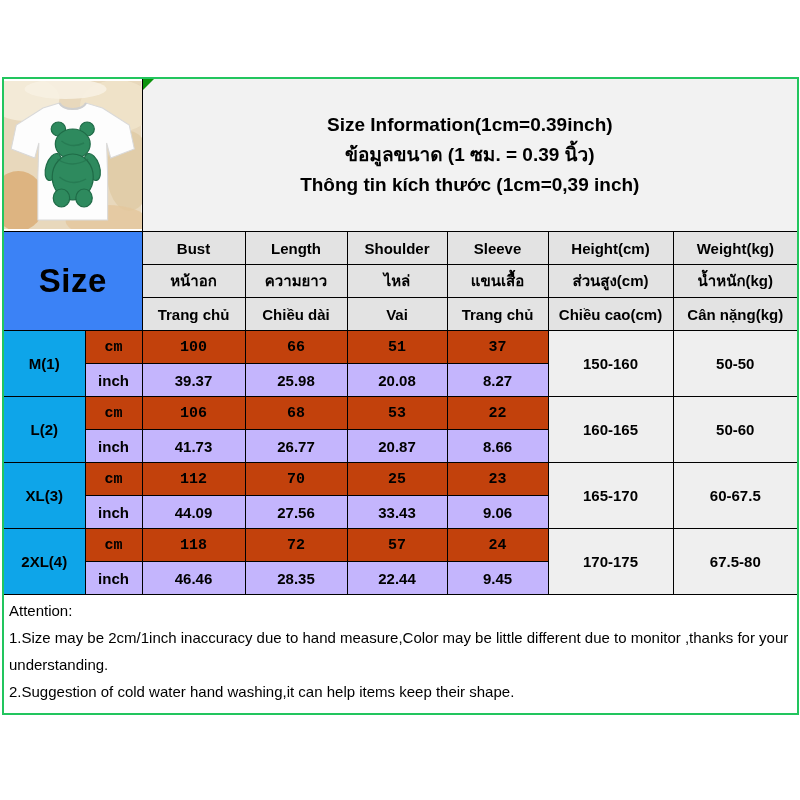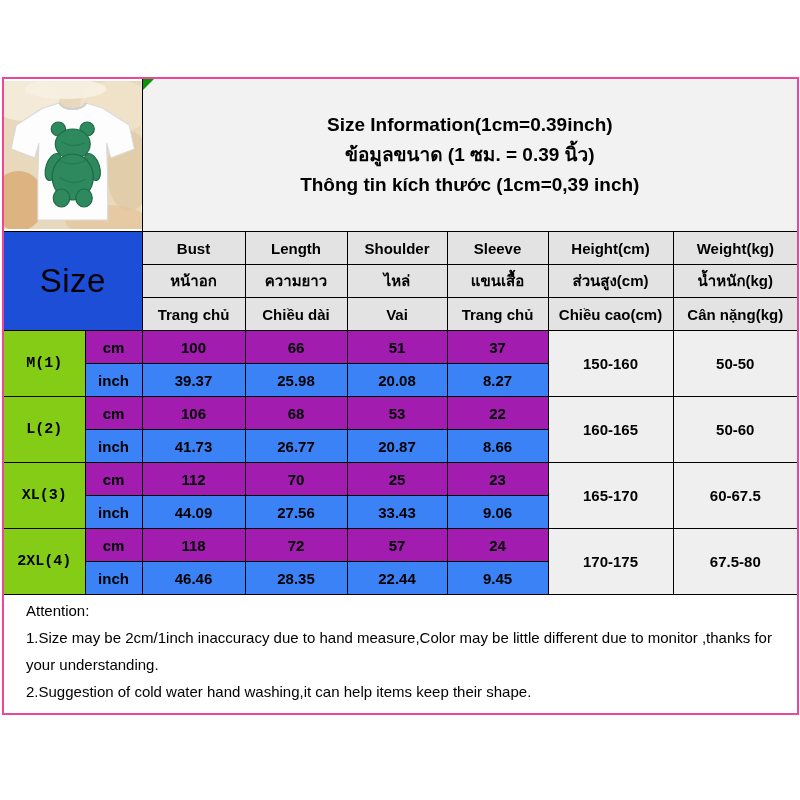--- a/index.html
+++ b/index.html
@@ -10,21 +10,21 @@
     font-family: "Liberation Sans", sans-serif;
     color: #000000;
     overflow: hidden;
   }
   table.size-chart {
     position: absolute;
     left: 2px; top: 77px;
     width: 795px;
     border-collapse: collapse;
     table-layout: fixed;
-    border: 2px solid #ec4899;
+    border: 2px solid #22c55e;
   }
   table.size-chart td {
     border: 1px solid #000000;
     text-align: center;
     vertical-align: middle;
     padding: 0;
     overflow: hidden;
   }
   .title-row td { height: 152px; }
   .photo-cell { background: #ffffff; padding: 2px; }
@@ -36,43 +36,43 @@
     font-size: 19px;
   }
   .title-cell .title-line { line-height: 30px; }
   .corner-triangle {
     position: absolute; top: 0; left: 0;
     width: 0; height: 0;
     border-top: 11px solid #0c930c;
     border-right: 11px solid transparent;
   }
   .size-head {
-    background: #1d4ed8;
+    background: #3b82f6;
     font-size: 33px;
-    font-weight: normal;
+    font-weight: bold;
     letter-spacing: 0.5px;
   }
   .hdr-row td { height: 32px; }
   .hdr {
     background: #e3e3e3;
     font-weight: bold;
     font-size: 15px;
     margin-top: 21px;
   }
   .data-row td { height: 32px; font-weight: bold; font-size: 15px; }
-  .size-label { background: #84cc16; font-size: 16px; font-family: Liberation Mono, monospace; }
-  .cm-row .unit, .cm-row .val { background: #a21caf; }
-  .inch-row .unit, .inch-row .val { background: #3b82f6; }
+  .size-label { background: #0ea5e9; font-size: 16px; }
+  .cm-row .unit, .cm-row .val { background: #c2410c; font-family: Liberation Mono, monospace; }
+  .inch-row .unit, .inch-row .val { background: #c4b5fd; }
   .range { background: #efefef; }
   .attention-cell {
     height: 114px;
     background: #ffffff;
     text-align: left !important;
     vertical-align: top !important;
-    padding: 2px 22px !important;
+    padding: 2px 5px !important;
     font-size: 15px;
     font-weight: normal;
   }
   .attention-cell div { line-height: 27px; }
 </style>
 </head>
 <body>
 
 <div class="page">
   <table class="size-chart">

